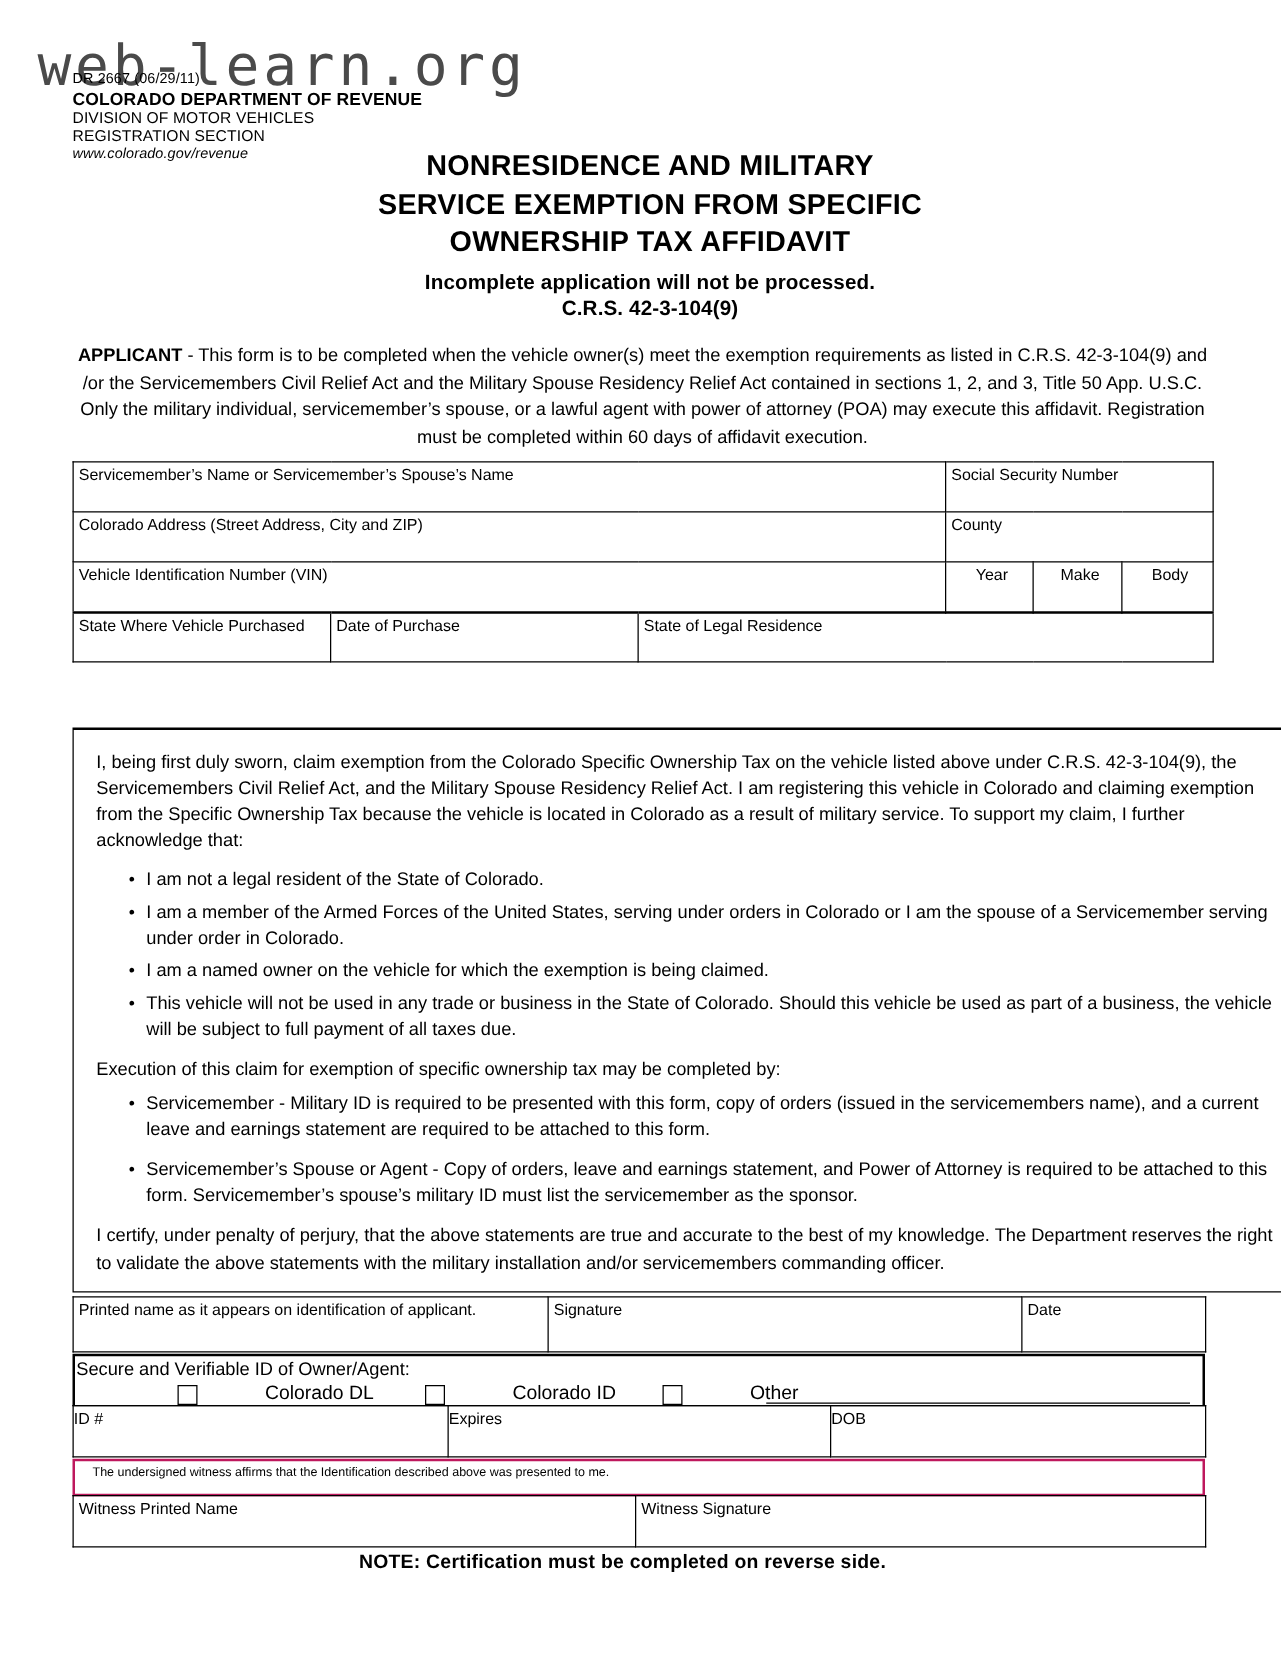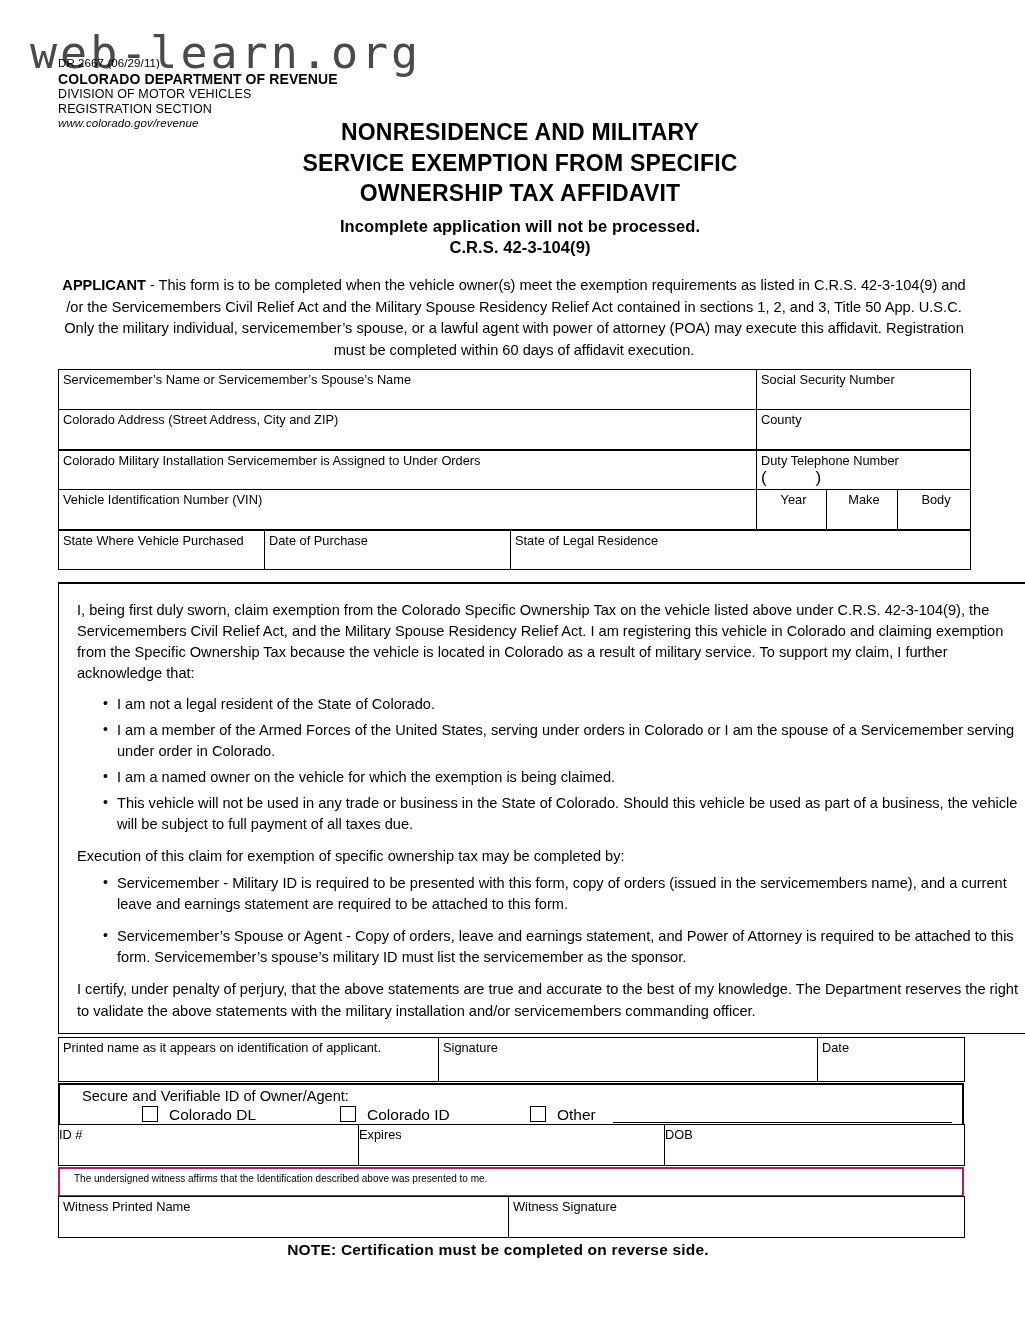--- a/index.html
+++ b/index.html
@@ -194,35 +194,36 @@
     left: 58px;
     top: 1083px;
     width: 906px;
     height: 42px;
     border: 2px solid #000;
     border-bottom: 1px solid #000;
     box-sizing: border-box;
   }
   .sec-title {
     position: absolute;
-    left: 22px;
+    left: 1px;
     top: 3px;
     font-size: 14.6px;
   }
   .cbrow {
     position: absolute;
     left: 0; top: 21px;
     width: 100%;
     height: 22px;
   }
   .cbitem {
     position: absolute;
     display: flex;
-    align-items: flex-start;
+    align-items: flex-end;
     font-size: 15.5px;
+    gap: 43px;
   }
   .cbox {
     display: inline-block;
     width: 14px;
     height: 14px;
     border: 1.6px solid #000;
     margin-right: 11px;
   }
   .otherline {
     position: absolute;
@@ -327,27 +328,20 @@
         <col style="width:73px">
     </colgroup>
     <tbody>
       <tr class="r-tall">
         <td colspan="3">Servicemember’s Name or Servicemember’s Spouse’s Name</td>
         <td colspan="3">Social Security Number</td>
       </tr>
       <tr class="r-tall">
         <td colspan="3">Colorado Address (Street Address, City and ZIP)</td>
         <td colspan="3">County</td>
-      </tr>
-      <tr class="r-mid">
-        <td colspan="3" class="thick-top">Colorado Military Installation Servicemember is Assigned to Under Orders</td>
-        <td colspan="3" class="thick-top">
-          <span>Duty Telephone Number</span>
-          <span class="paren">(          )</span>
-        </td>
       </tr>
       <tr class="r-tall">
         <td colspan="3">Vehicle Identification Number (VIN)</td>
         <td class="ctr">Year</td>
         <td class="ctr">Make</td>
         <td class="ctr">Body</td>
       </tr>
       <tr class="r-tall">
         <td class="thick-top">State Where Vehicle Purchased</td>
         <td class="thick-top">Date of Purchase</td>

